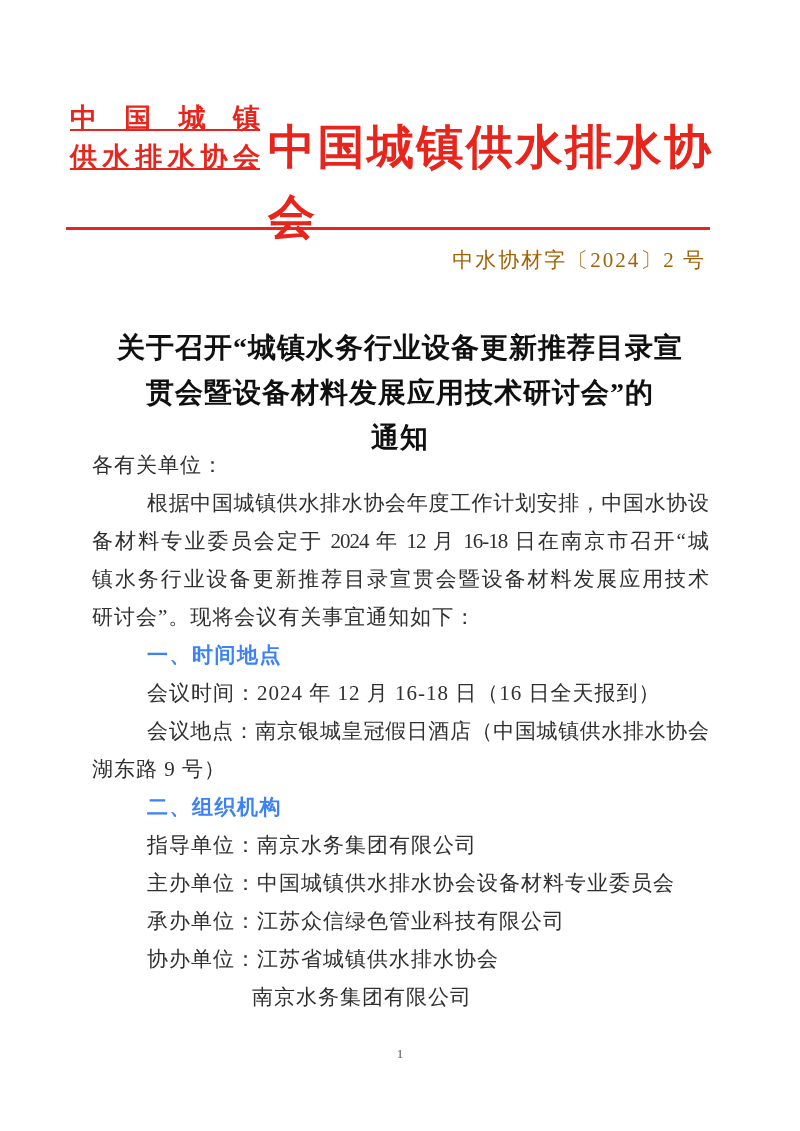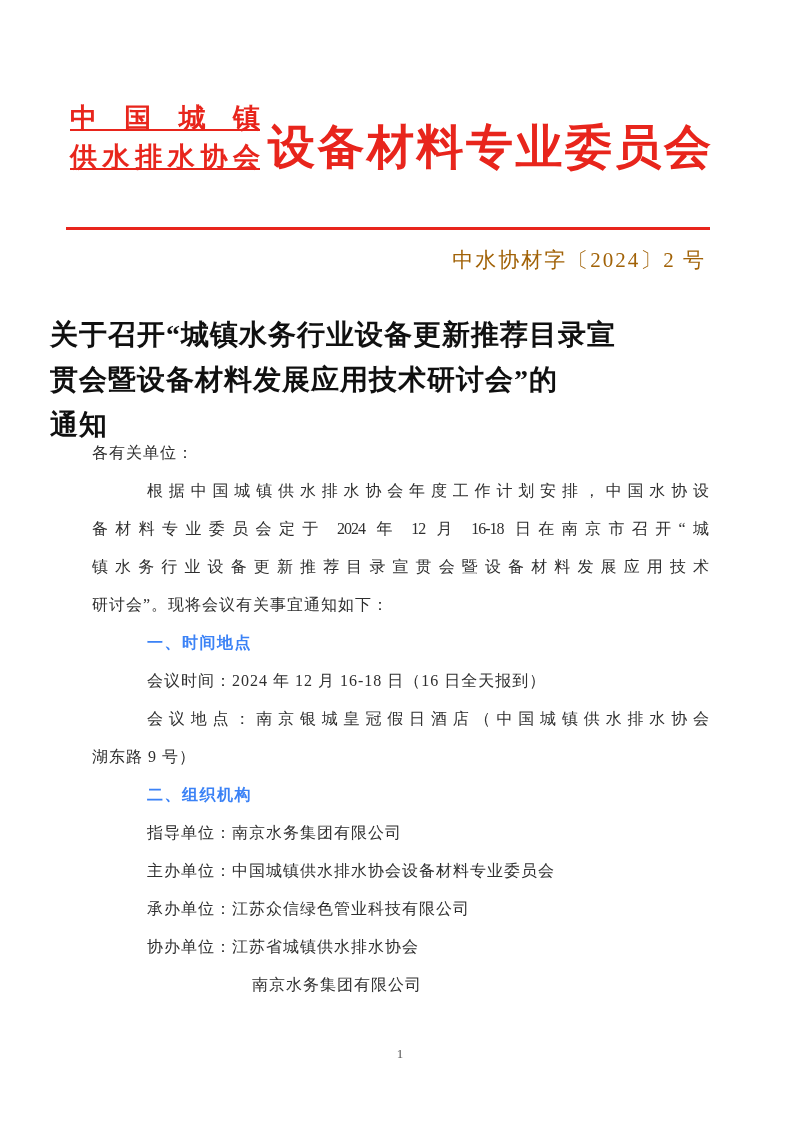--- a/index.html
+++ b/index.html
@@ -59,36 +59,37 @@
     text-align: right;
     font-size: 21px;
     letter-spacing: 2px;
     color: #a16207;
     white-space: nowrap;
   }
 
   
   .notice-title {
     position: absolute;
-    left: 50px; top: 312px;
+    left: 50px; top: 325px;
     width: 700px;
+    text-align: center;
     color: #101010;
     font-weight: bold;
     font-size: 28px;
     letter-spacing: 1px;
     line-height: 45px;
   }
 
   
   .doc-body {
     position: absolute;
-    left: 92px; top: 434px;
+    left: 92px; top: 446px;
     width: 616px;
     color: #2f2f2f;
-    font-size: 16px;
+    font-size: 21px;
     letter-spacing: 1px;
   }
   .line {
     height: 38px;
     line-height: 38px;
     white-space: nowrap;
   }
   .line.fill {
     white-space: normal;
     letter-spacing: -1px;
@@ -116,21 +117,21 @@
 </style>
 </head>
 <body>
 
 <div class="page" style="--accent: #e8251c;">
 
   <div class="org-block">
     <div class="org-line">中国城镇</div>
     <div class="org-line">供水排水协会</div>
   </div>
-  <div class="committee-name">设备材料专业委员会</div>
+  <div class="committee-name">中国城镇供水排水协会</div>
   <div class="red-rule"></div>
 
   <div class="doc-number">中水协材字〔2024〕2 号</div>
 
   <div class="notice-title">
     <div>关于召开“城镇水务行业设备更新推荐目录宣</div>
     <div>贯会暨设备材料发展应用技术研讨会”的</div>
     <div>通知</div>
   </div>
 

